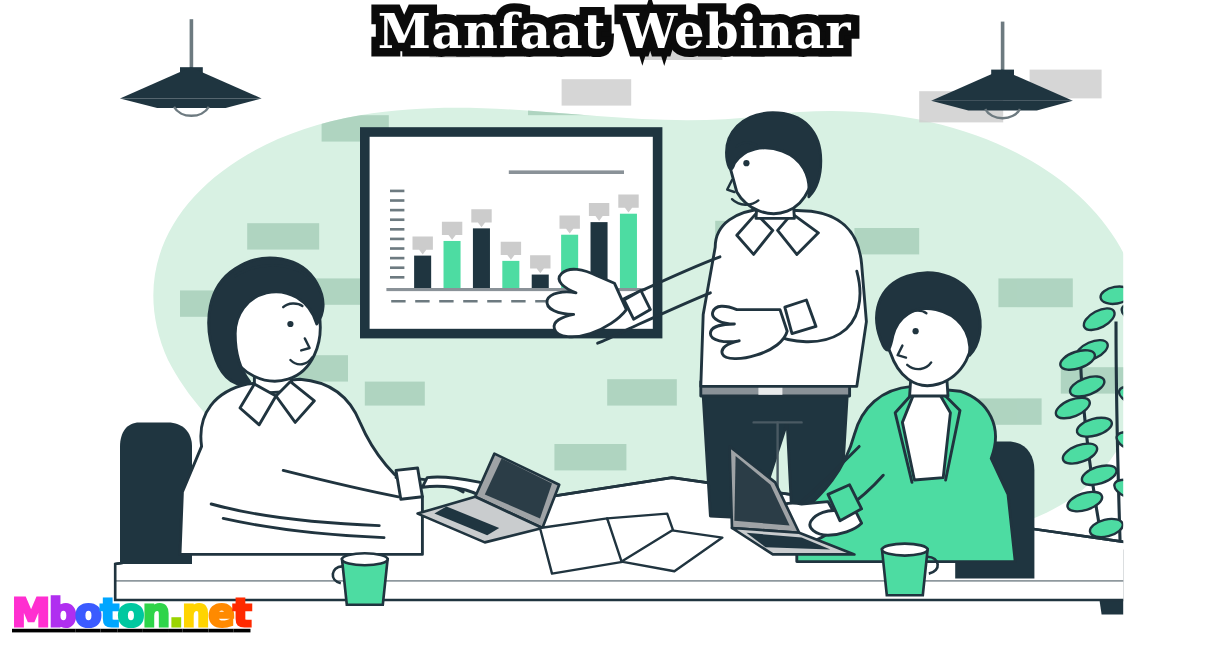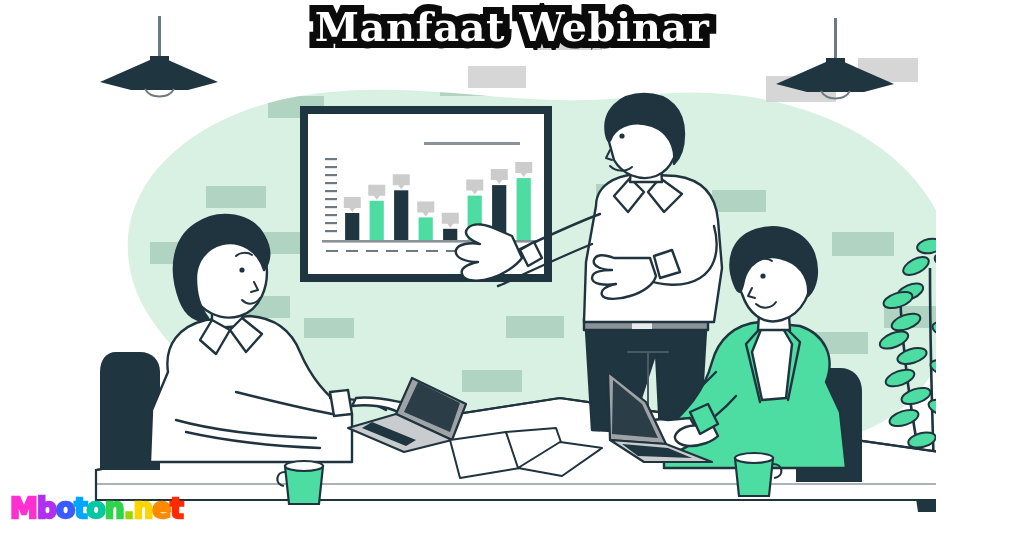--- a/index.html
+++ b/index.html
@@ -25,22 +25,23 @@
   #title-shadow{
     position:absolute;left:0;top:6px;width:1024px;text-align:center;z-index:39;
     font-family:"DejaVu Serif", serif;font-weight:700;font-size:40px;letter-spacing:0.5px;
     color:#0b0b0b;-webkit-text-stroke:14px #0b0b0b;line-height:1.05;
   }
 
   
   #watermark{
     position:absolute;left:10px;top:492px;z-index:45;
     font-family:"DejaVu Sans", sans-serif;
-    font-weight:700;font-size:28px;letter-spacing:-1px;
+    font-weight:700;font-size:32px;letter-spacing:-1px;
     white-space:nowrap;
+    text-decoration:underline;
   }
   #watermark span{
     -webkit-text-stroke:2.5px currentColor;
     color:#ff00cc;
     paint-order:stroke fill;
   }
 </style>
 </head>
 <body>
 

